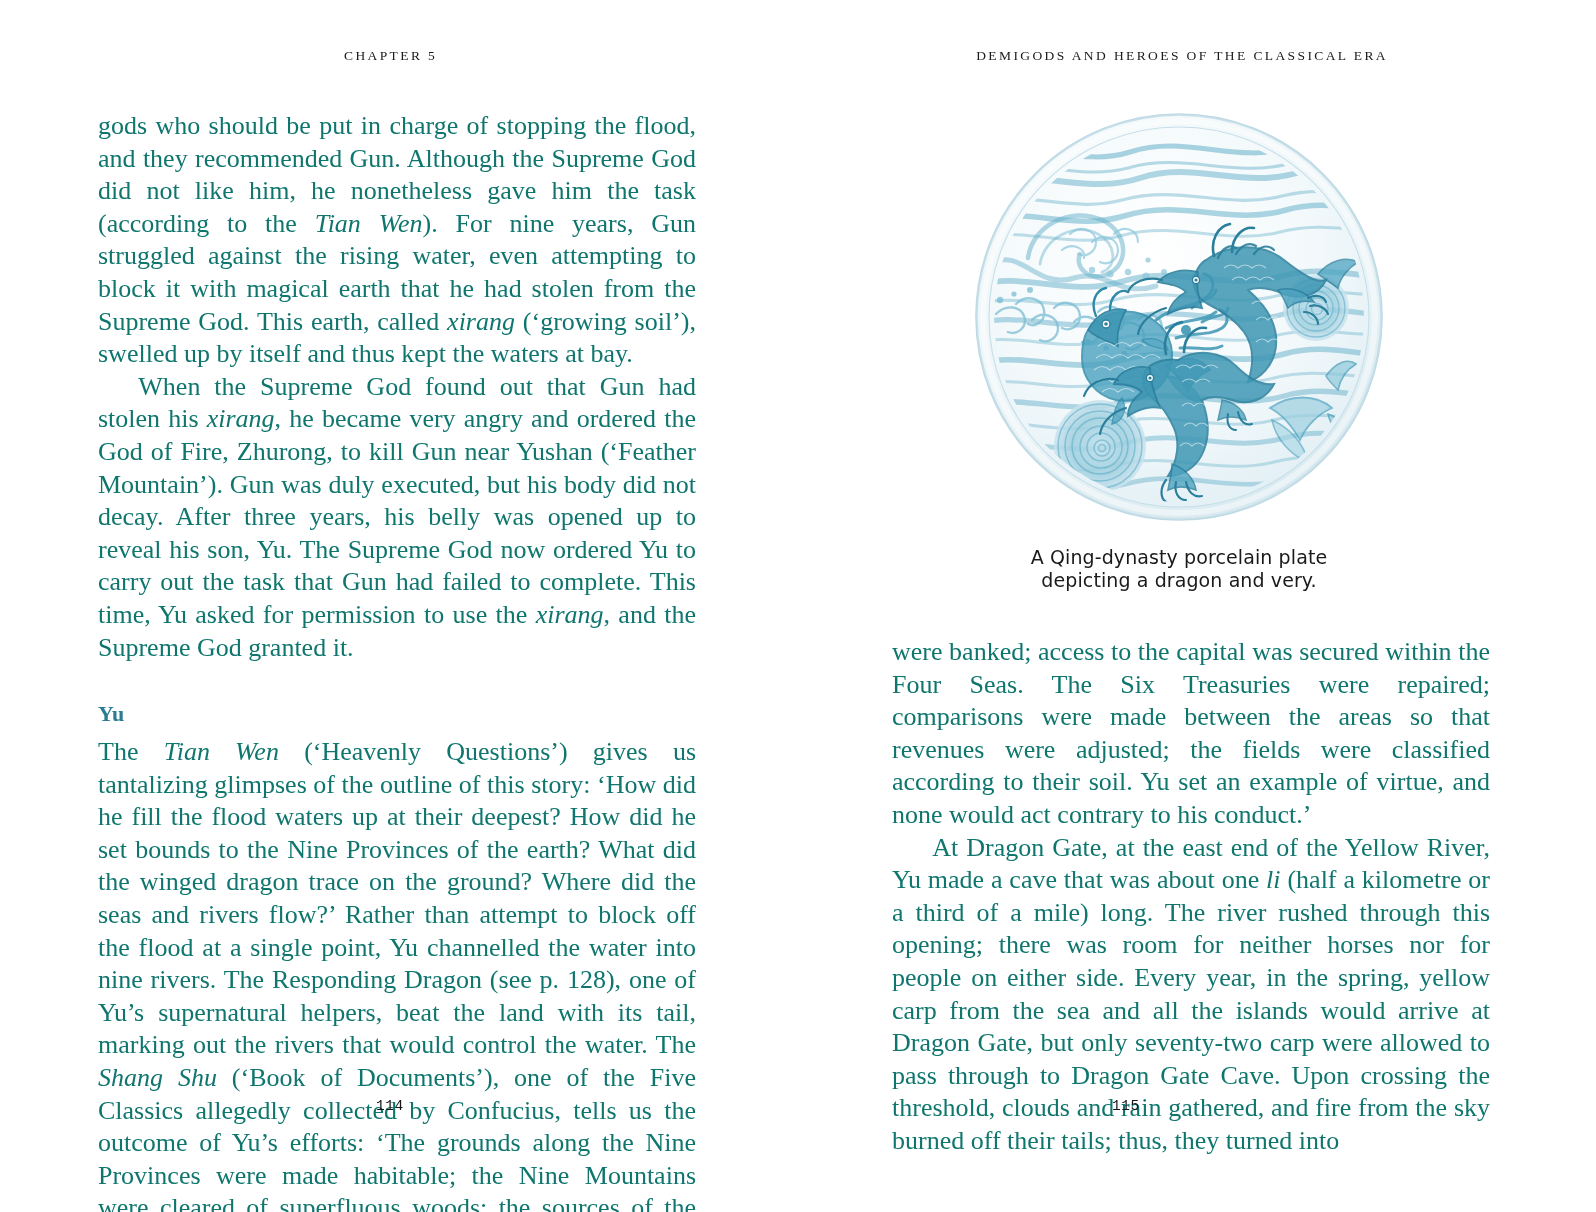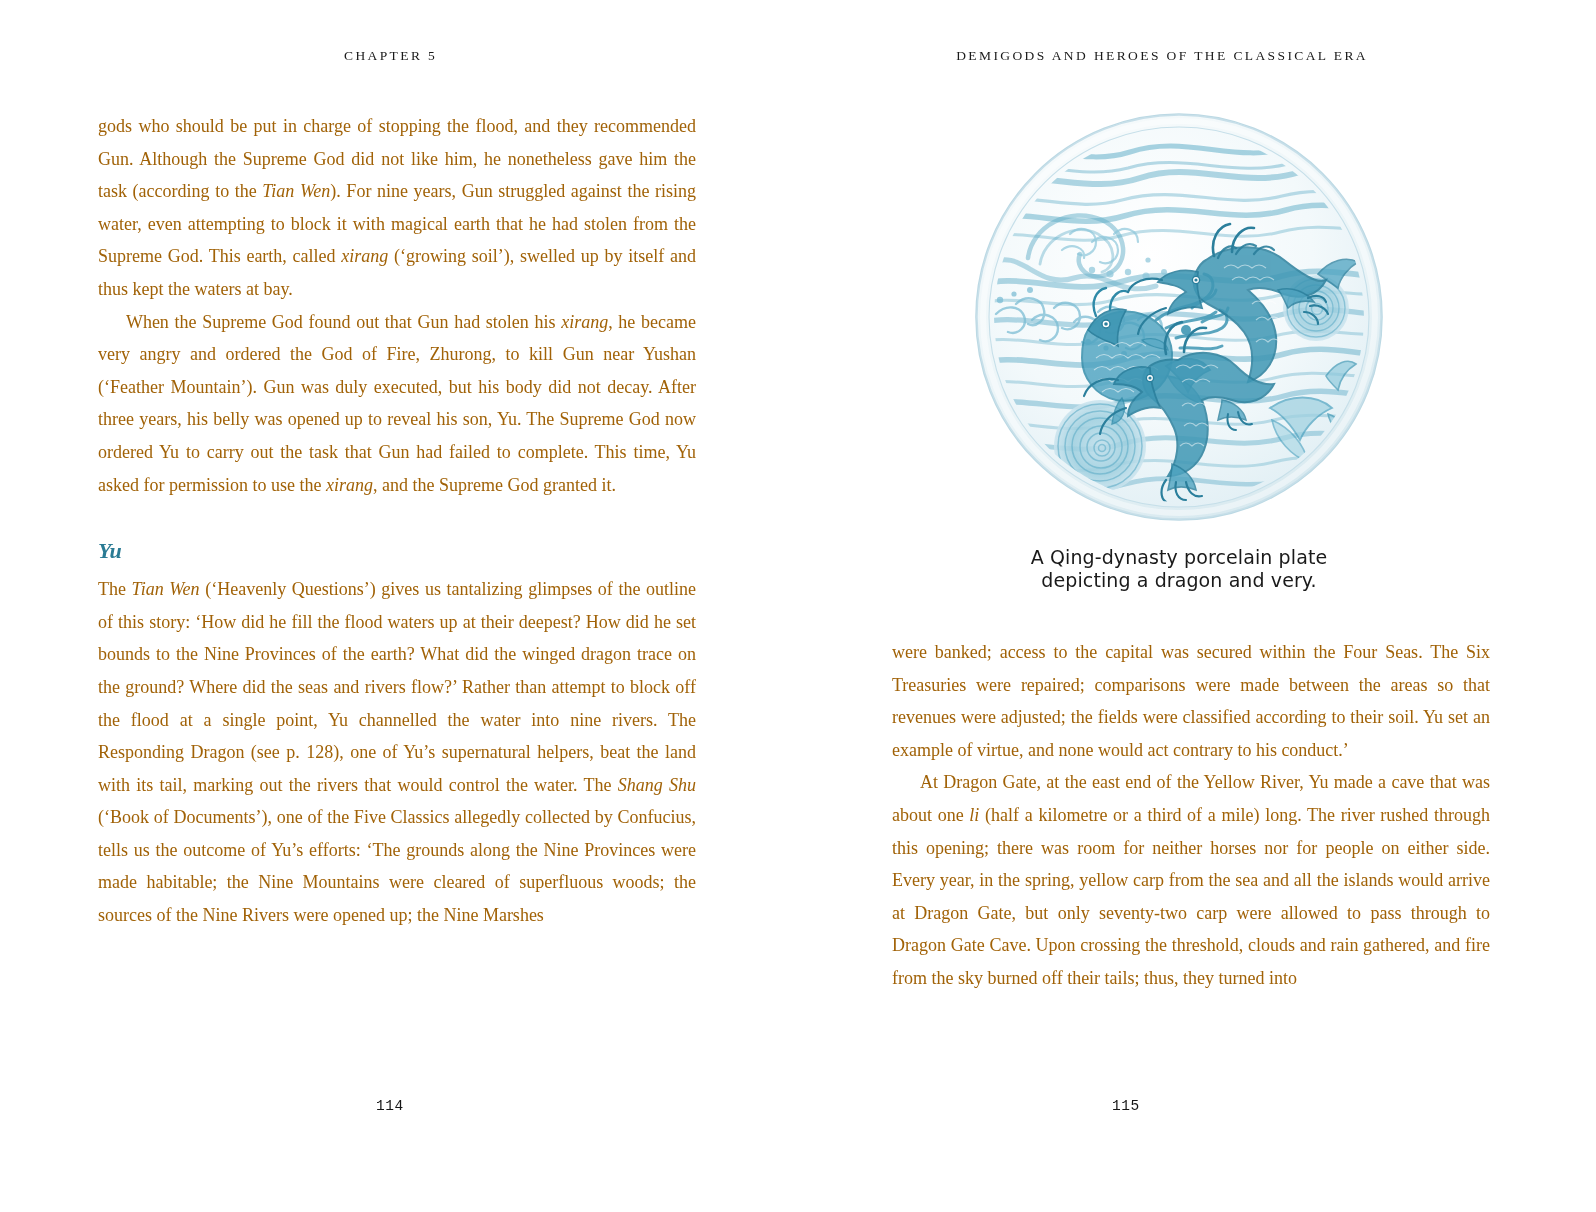--- a/index.html
+++ b/index.html
@@ -28,54 +28,53 @@
     position: absolute;
     top: 48px;
     font-family: "Liberation Serif", "DejaVu Serif", serif;
     font-size: 13.5px;
     letter-spacing: 2.4px;
     color: #1a1a1a;
     text-transform: uppercase;
     white-space: nowrap;
   }
   .runhead-left  { left: 344px; }
-  .runhead-right { right: 228px; }
+  .runhead-right { right: 208px; }
 
   
   .page {
     position: absolute;
     top: 110px;
     width: 598px;
   }
   .page-left  { left: 98px; }
 
   .body-text {
-    font-size: 18px;
+    font-size: 26px;
     line-height: 32.6px;
     text-align: justify;
     text-justify: inter-word;
-    color: #a16207;
+    color: #0f766e;
     font-family: "Liberation Serif", "DejaVu Serif", serif;
     margin: 0;
     hyphens: none;
   }
   .body-text + .body-text { text-indent: 1.55em; }
   .no-indent { text-indent: 0 !important; }
 
   em { font-style: italic; }
 
   
   .section-heading {
     font-size: 22px;
     font-weight: bold;
     color: #2a7b94;
     margin: 37px 0 9px 0;
     font-family: "Liberation Serif", "DejaVu Serif", serif;
     letter-spacing: 0.2px;
-    font-style: italic;
   }
 
   
   .figure {
     position: absolute;
     left: 880px;
     top: 108px;
     width: 598px;
   }
   .plate-wrap {

